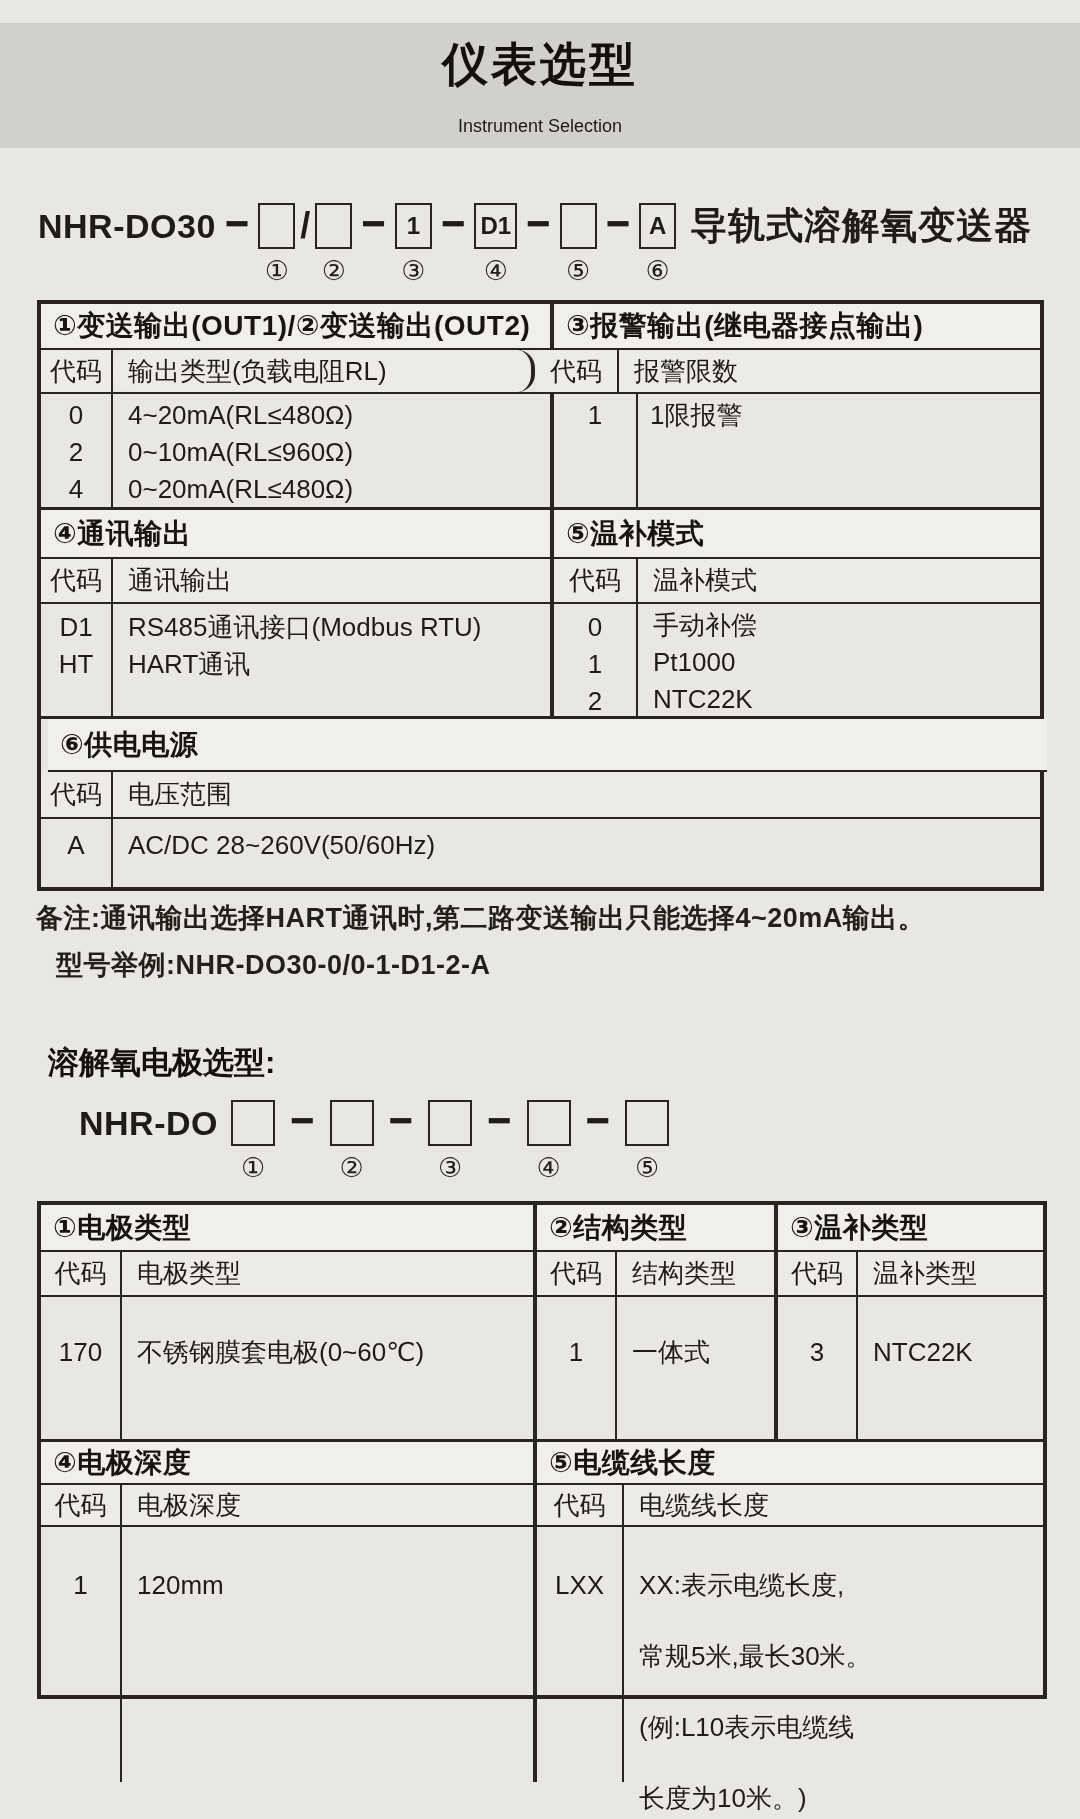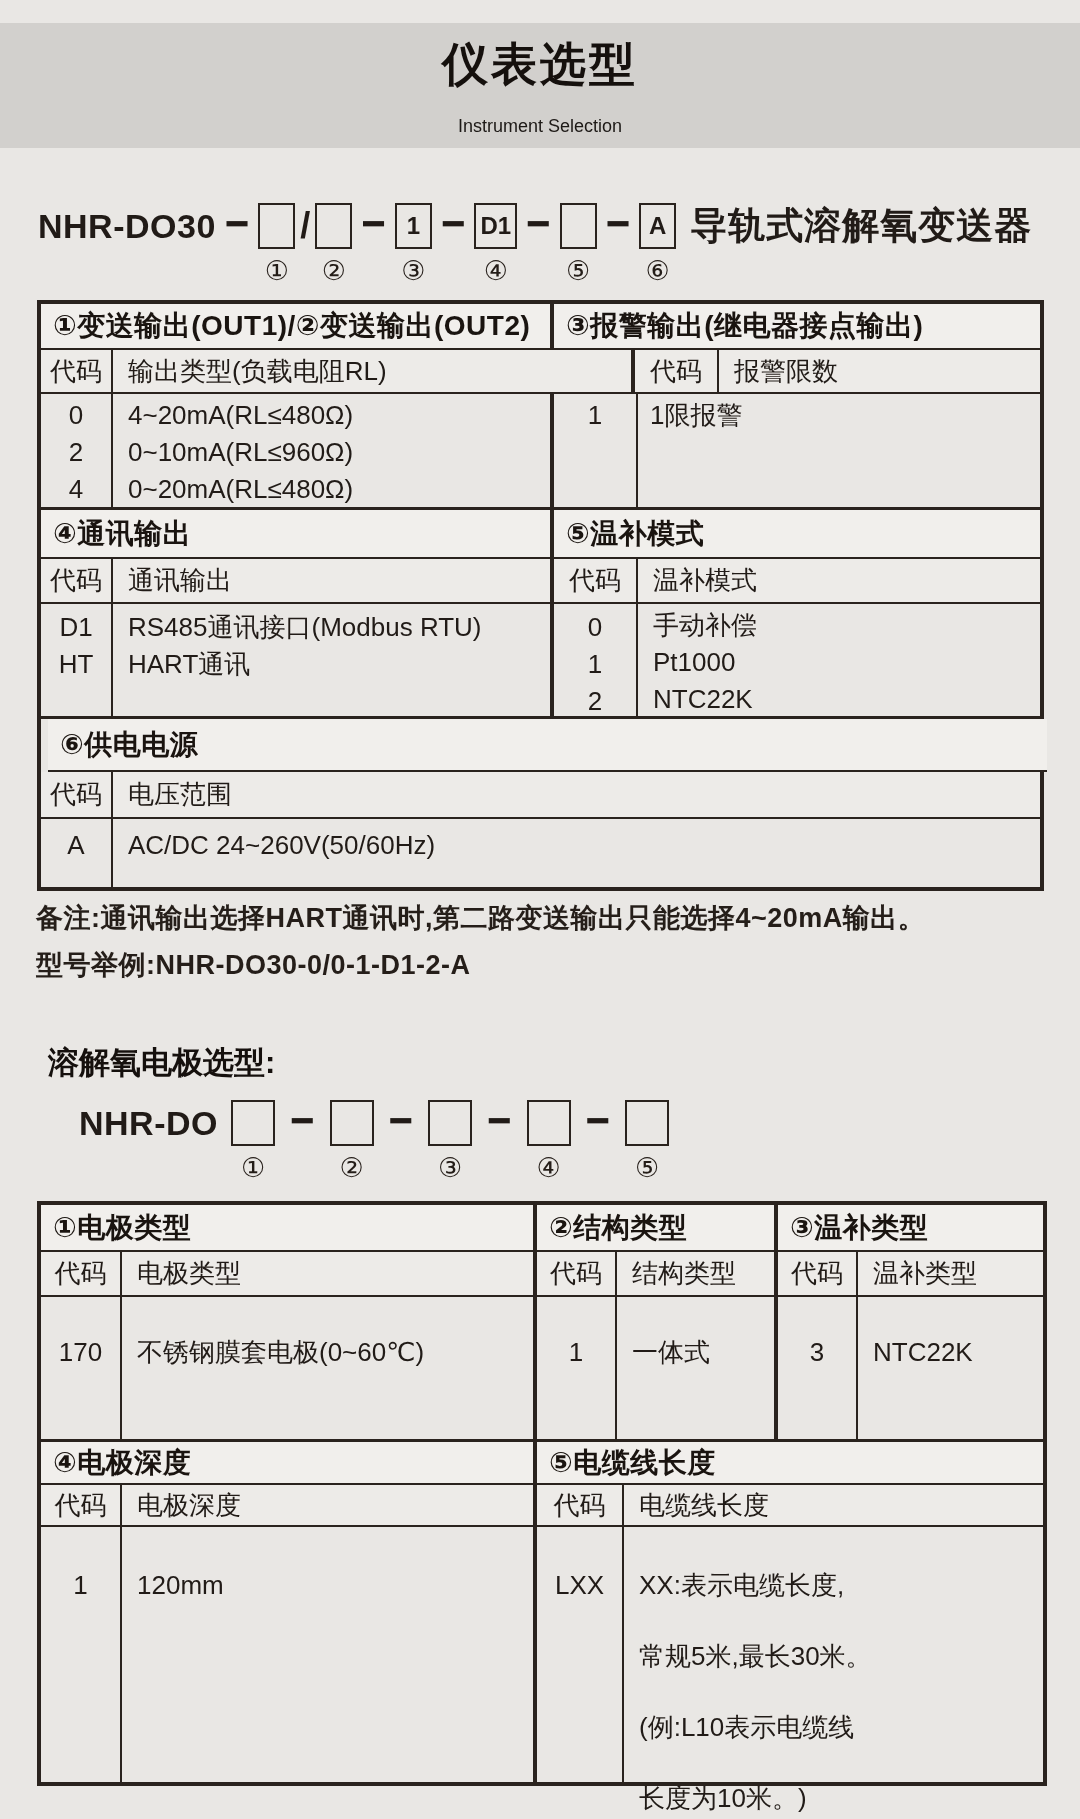--- a/index.html
+++ b/index.html
@@ -105,21 +105,21 @@
 
   <div class="tbl" style="top:300px;left:37px;width:1007px;height:591px;">
 
     <div class="trow" style="height:46px;">
       <div class="cell sec-title vdiv4" style="width:513px;">①变送输出(OUT1)/②变送输出(OUT2)</div>
       <div class="cell sec-title" style="flex:1;">③报警输出(继电器接点输出)</div>
     </div>
 
     <div class="trow" style="height:44px;">
       <div class="cell col-head code-col vdiv2" style="width:72px;">代码</div>
-      <div class="cell col-head label-col vdiv4" style="width:522px;">输出类型(负载电阻RL)</div>
+      <div class="cell col-head label-col vdiv4" style="width:422px;border-radius:18px;">输出类型(负载电阻RL)</div>
       <div class="cell col-head code-col vdiv2" style="width:84px;">代码</div>
       <div class="cell col-head label-col" style="flex:1;">报警限数</div>
     </div>
 
     <div class="trow secline" style="height:116px;">
       <div class="cell body-cell code-stack t1-lines vdiv2" style="width:72px;padding-top:3px;">
         <span class="ln">0</span>
         <span class="ln">2</span>
         <span class="ln">4</span>
       </div>
@@ -172,27 +172,27 @@
     </div>
     <div class="trow" style="height:47px;">
       <div class="cell col-head code-col vdiv2" style="width:72px;">代码</div>
       <div class="cell col-head label-col" style="flex:1;">电压范围</div>
     </div>
     <div class="trow" style="height:68px;">
       <div class="cell body-cell code-stack t1-lines vdiv2" style="width:72px;padding-top:8px;">
         <span class="ln">A</span>
       </div>
       <div class="cell body-cell label-col t1-lines" style="flex:1;padding-top:8px;">
-        <span class="ln">AC/DC 24~260V(50/60Hz)</span>
+        <span class="ln">AC/DC 28~260V(50/60Hz)</span>
       </div>
     </div>
   </div>
 
   <div class="note-line" style="top:900px;">备注:通讯输出选择HART通讯时,第二路变送输出只能选择4~20mA输出。</div>
-  <div class="note-line" style="top:947px;">型号举例:NHR-DO30-0/0-1-D1-2-A</div>
+  <div class="note-line" style="top:947px;margin-left:20px;">型号举例:NHR-DO30-0/0-1-D1-2-A</div>
 
   <div class="electrode-heading" style="top:1042px;">溶解氧电极选型:</div>
 
   <div class="model-line second" style="top:1100px;left:79px;">
     <span class="m-prefix">NHR-DO</span>
     <span class="m-col" style="margin-left:13px;">
       <span class="m-box"></span>
       <span class="m-marker">①</span>
     </span>
     <span class="m-dash">−</span>
@@ -210,21 +210,21 @@
       <span class="m-box"></span>
       <span class="m-marker">④</span>
     </span>
     <span class="m-dash">−</span>
     <span class="m-col">
       <span class="m-box"></span>
       <span class="m-marker">⑤</span>
     </span>
   </div>
 
-  <div class="tbl" style="top:1201px;left:37px;width:1010px;height:585px;">
+  <div class="tbl" style="top:1201px;left:37px;width:1010px;height:498px;">
 
     <div class="trow" style="height:47px;">
       <div class="cell sec-title vdiv4" style="width:496px;">①电极类型</div>
       <div class="cell sec-title vdiv4" style="width:241px;">②结构类型</div>
       <div class="cell sec-title" style="flex:1;">③温补类型</div>
     </div>
 
     <div class="trow" style="height:45px;">
       <div class="cell col-head code-col vdiv2" style="width:81px;">代码</div>
       <div class="cell col-head label-col vdiv4" style="width:415px;">电极类型</div>

